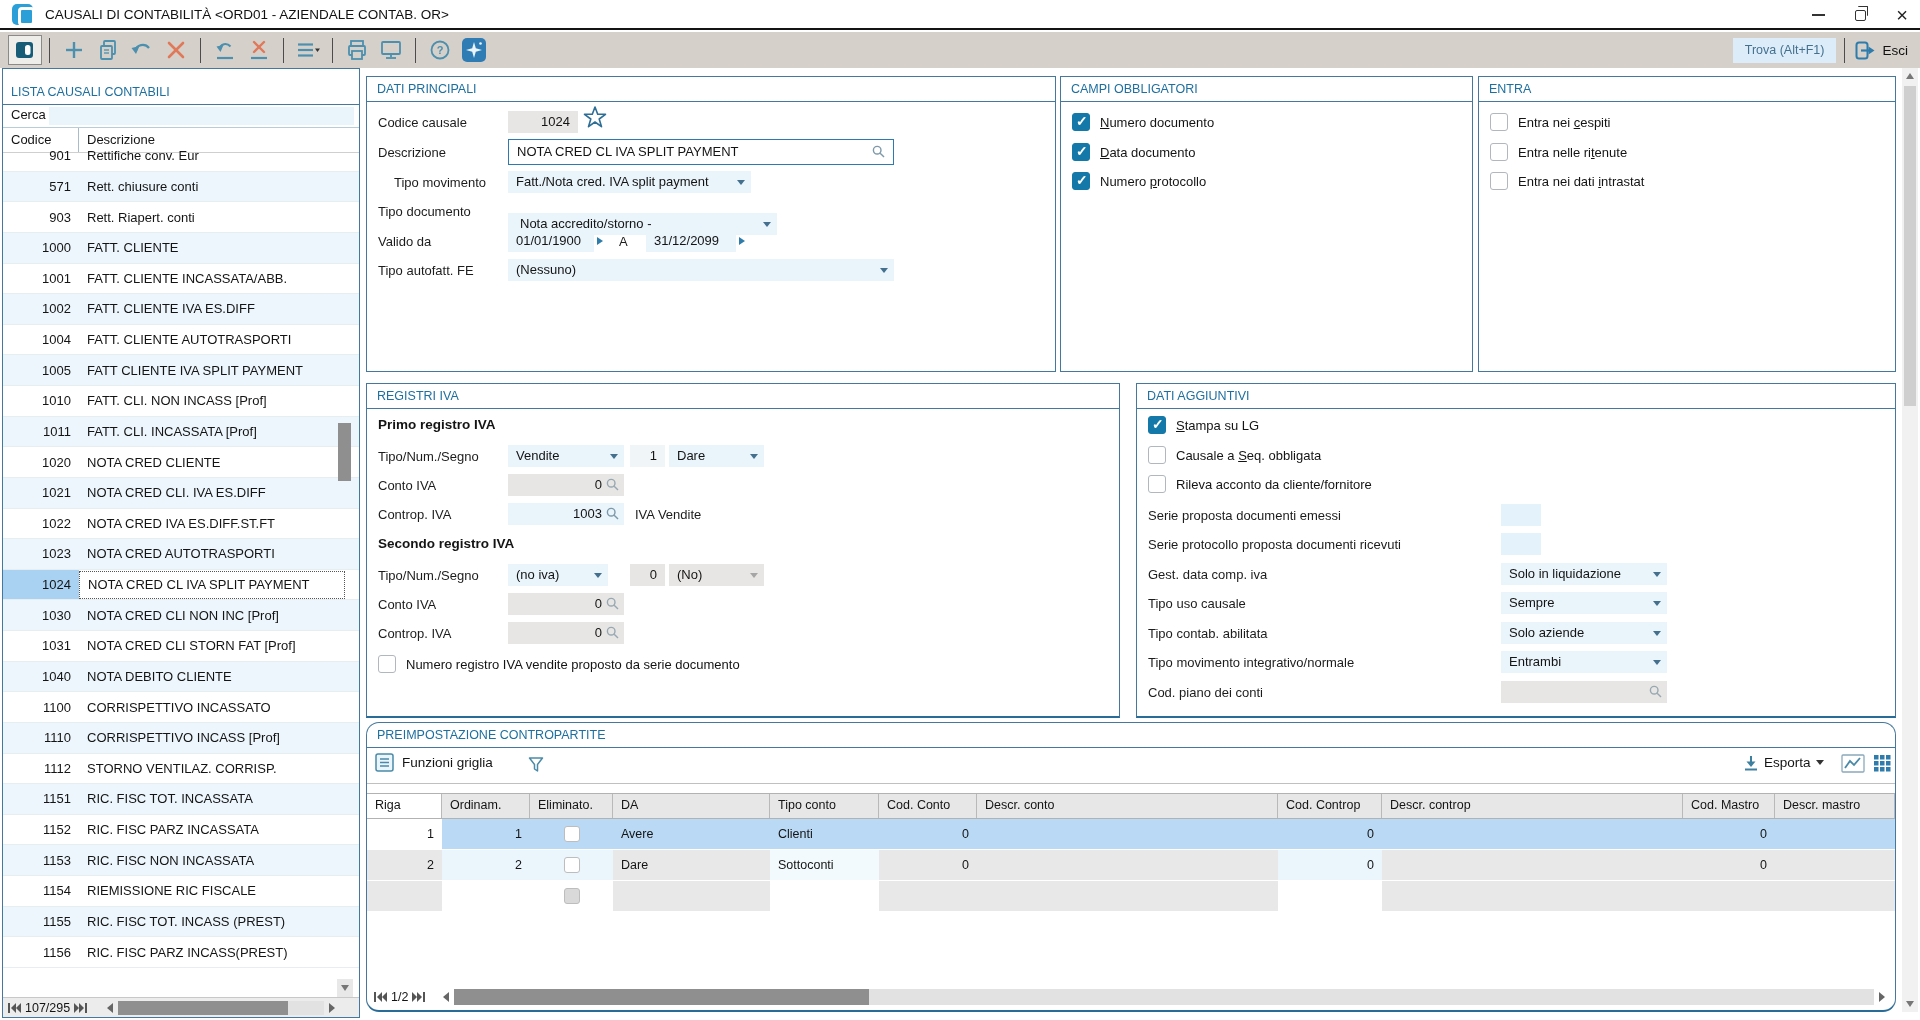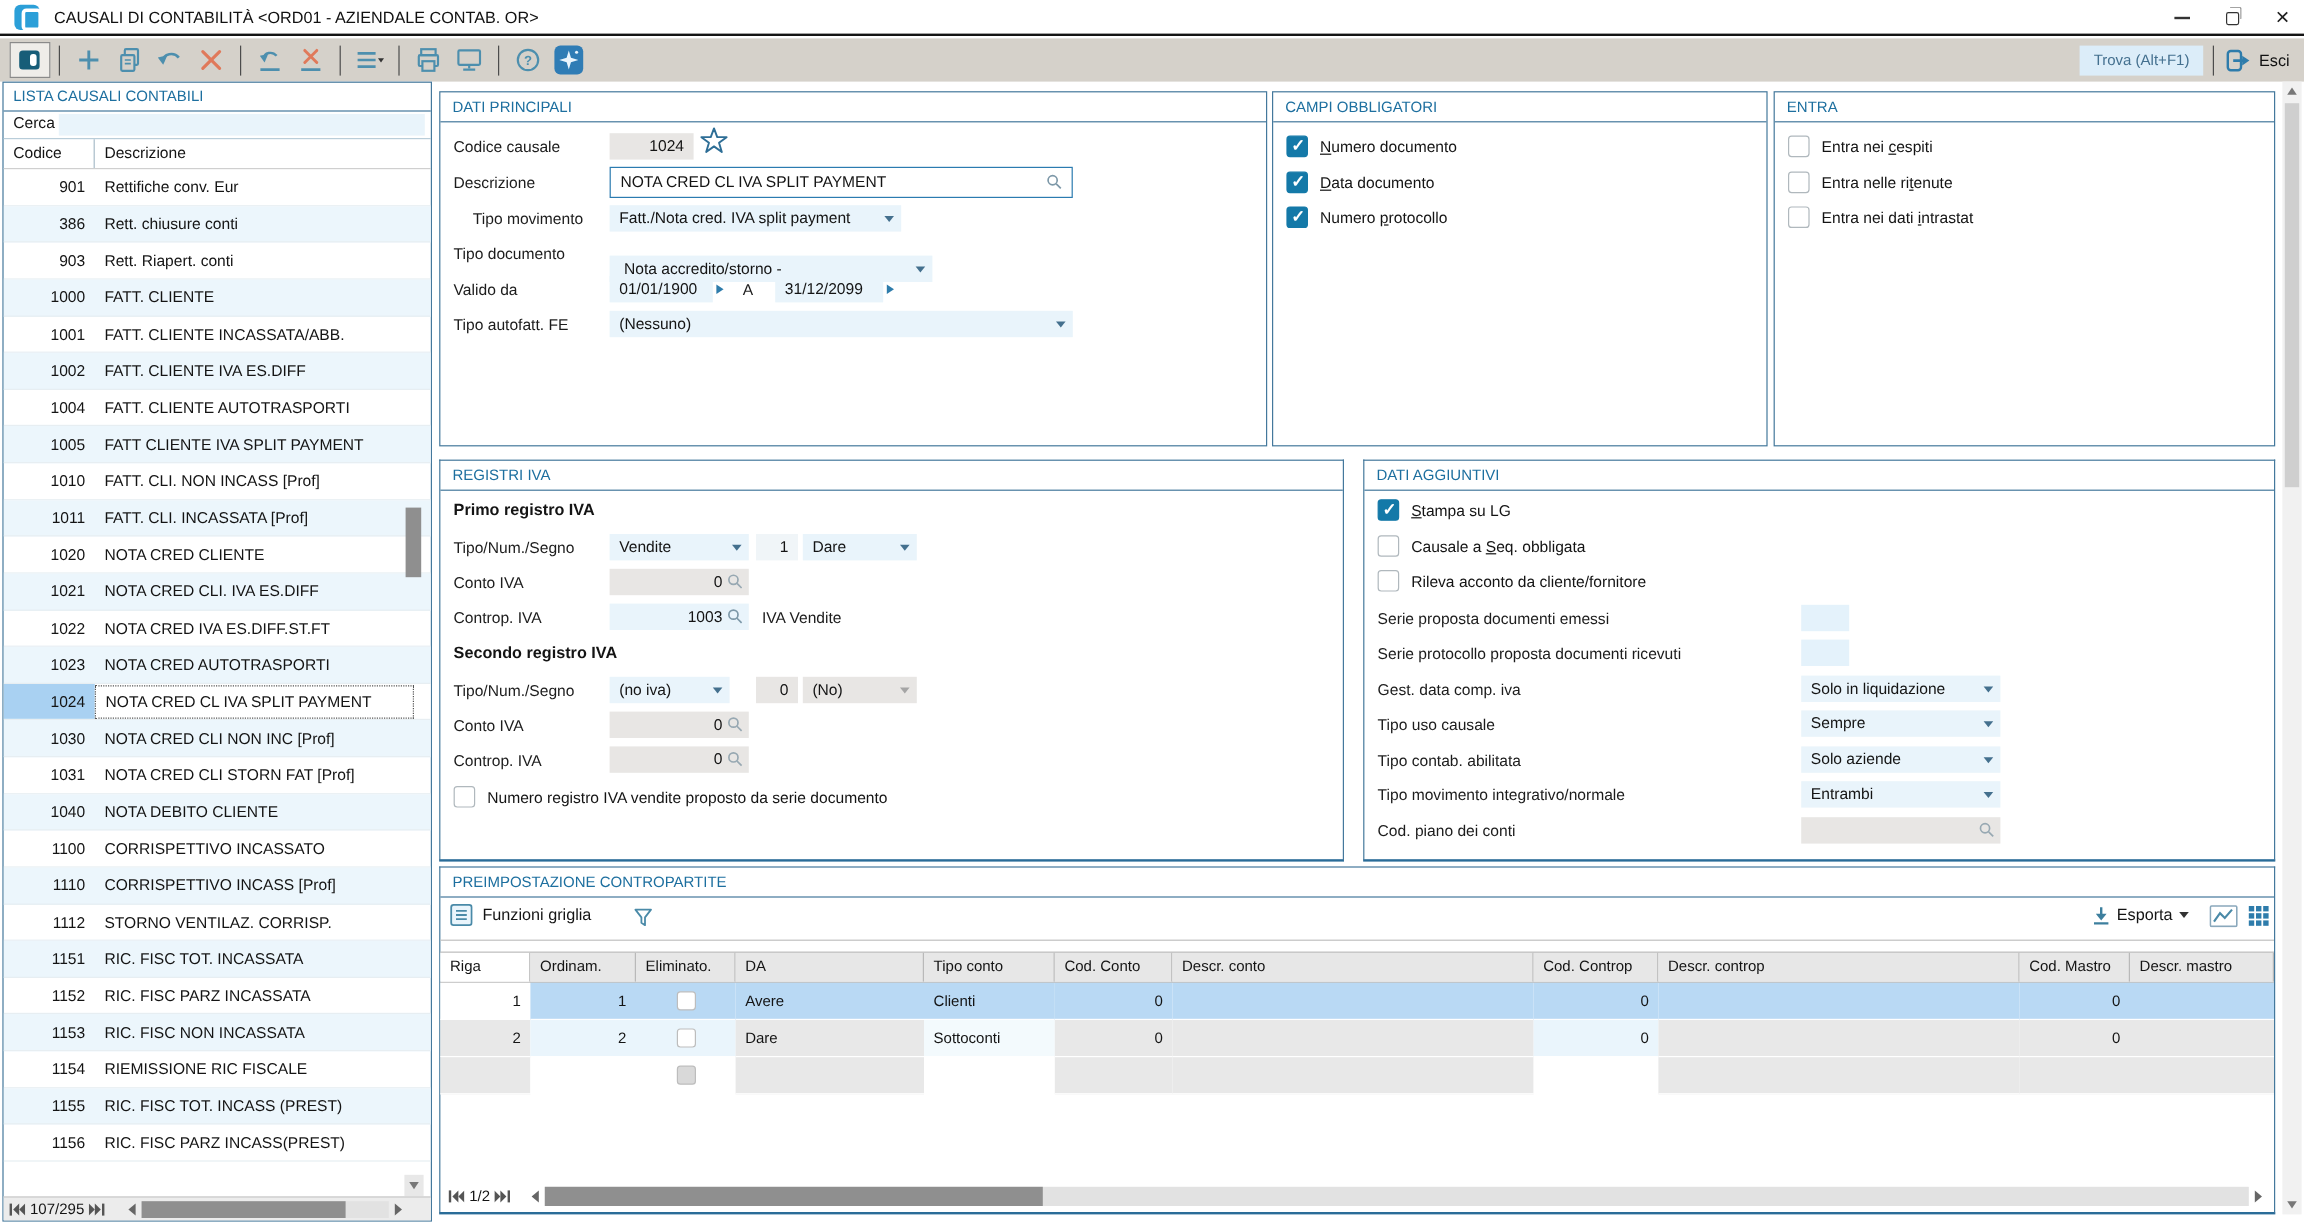--- a/index.html
+++ b/index.html
@@ -61,21 +61,21 @@
   .cb { width:18px; height:18px; border:1px solid #b0b8bd; border-radius:3px; background:#fff;
         position:relative; flex:none; }
   .cb.on { background:#1479a8; border-color:#1479a8; }
   .cb.on::after { content:"✓"; position:absolute; left:3px; top:-1px; font-size:14px; font-weight:bold; color:#fff; }
   .ck .t { font-size:13px; white-space:nowrap; }
 
   
   .sidebar { position:absolute; left:2px; top:68px; width:358px; height:950px;
              border:1px solid #44789c; background:#fff; }
   .sb-title { height:24px; line-height:23px; padding:0 8px; color:#1d6f9f; font-size:12.5px;
-              border-bottom:1px solid #44789c; }
+              border-bottom:1px solid #44789c;margin-top:12px; }
   .sb-search { height:23px; border-bottom:1px solid #b9cdd9; position:relative; }
   .sb-search .t { position:absolute; left:8px; top:2px; font-size:13px; }
   .sb-search .inp { position:absolute; left:46px; top:2px; right:5px; bottom:2px; background:#e9f4fb; }
   .sb-colh { height:25px; display:flex; border-bottom:1px solid #cfcfcf; font-size:13px; }
   .sb-colh .c1 { flex:0 0 76px; border-right:1px solid #a9bcc9; line-height:24px; padding-left:8px; }
   .sb-colh .c2 { flex:1; line-height:24px; padding-left:8px; }
   .sb-rows { position:absolute; left:0; top:72px; right:0; height:858px; overflow:hidden; }
   .sb-row { height:30.64px; display:flex; align-items:center; font-size:13px;
             border-bottom:1px solid #e7eef2; }
   .sb-row:nth-child(even) { background:#ecf6fc; }
@@ -245,21 +245,21 @@
   <div class="sb-colh">
     <span class="c1">Codice</span>
     <span class="c2">Descrizione</span>
   </div>
   <div class="sb-rows">
       <div class="sb-row">
         <span class="sb-code">901</span>
         <span class="sb-desc">Rettifiche conv. Eur</span>
       </div>
       <div class="sb-row">
-        <span class="sb-code">386</span>
+        <span class="sb-code">571</span>
         <span class="sb-desc">Rett. chiusure conti</span>
       </div>
       <div class="sb-row">
         <span class="sb-code">903</span>
         <span class="sb-desc">Rett. Riapert. conti</span>
       </div>
       <div class="sb-row">
         <span class="sb-code">1000</span>
         <span class="sb-desc">FATT. CLIENTE</span>
       </div>
@@ -540,21 +540,21 @@
 
   <span class="lbl" style="left:11px; top:299px;">Cod. piano dei conti</span>
   <span class="fld gray lk" style="left:364px; top:297px; width:166px;">
     <svg class="mag" width="13" height="13">
         <circle cx="5.2" cy="5.2" r="3.8" fill="none" stroke="#97a8b2" stroke-width="1.4"></circle>
         <line x1="8.2" y1="8.2" x2="12" y2="12" stroke="#97a8b2" stroke-width="1.4"></line>
       </svg>
     </span>
 </div>
 
-<div class="panel thickb" style="left:366px; top:722px; width:1530px; height:290px;">
+<div class="panel thickb" style="left:366px; top:722px; width:1530px; height:290px;border-radius:13px;">
   <div class="panel-h">PREIMPOSTAZIONE CONTROPARTITE</div>
 
   <div class="gridtools">
     <div class="fgbtn">
       <svg width="19" height="19">
         <rect x="1" y="1" width="17" height="17" rx="2" fill="#eaf5fc" stroke="#4a8aa8" stroke-width="1.5"></rect>
         <line x1="5" y1="6" x2="14" y2="6" stroke="#4a8aa8" stroke-width="1.5"></line>
         <line x1="5" y1="9.5" x2="14" y2="9.5" stroke="#4a8aa8" stroke-width="1.5"></line>
         <line x1="5" y1="13" x2="14" y2="13" stroke="#4a8aa8" stroke-width="1.5"></line>
       </svg>

